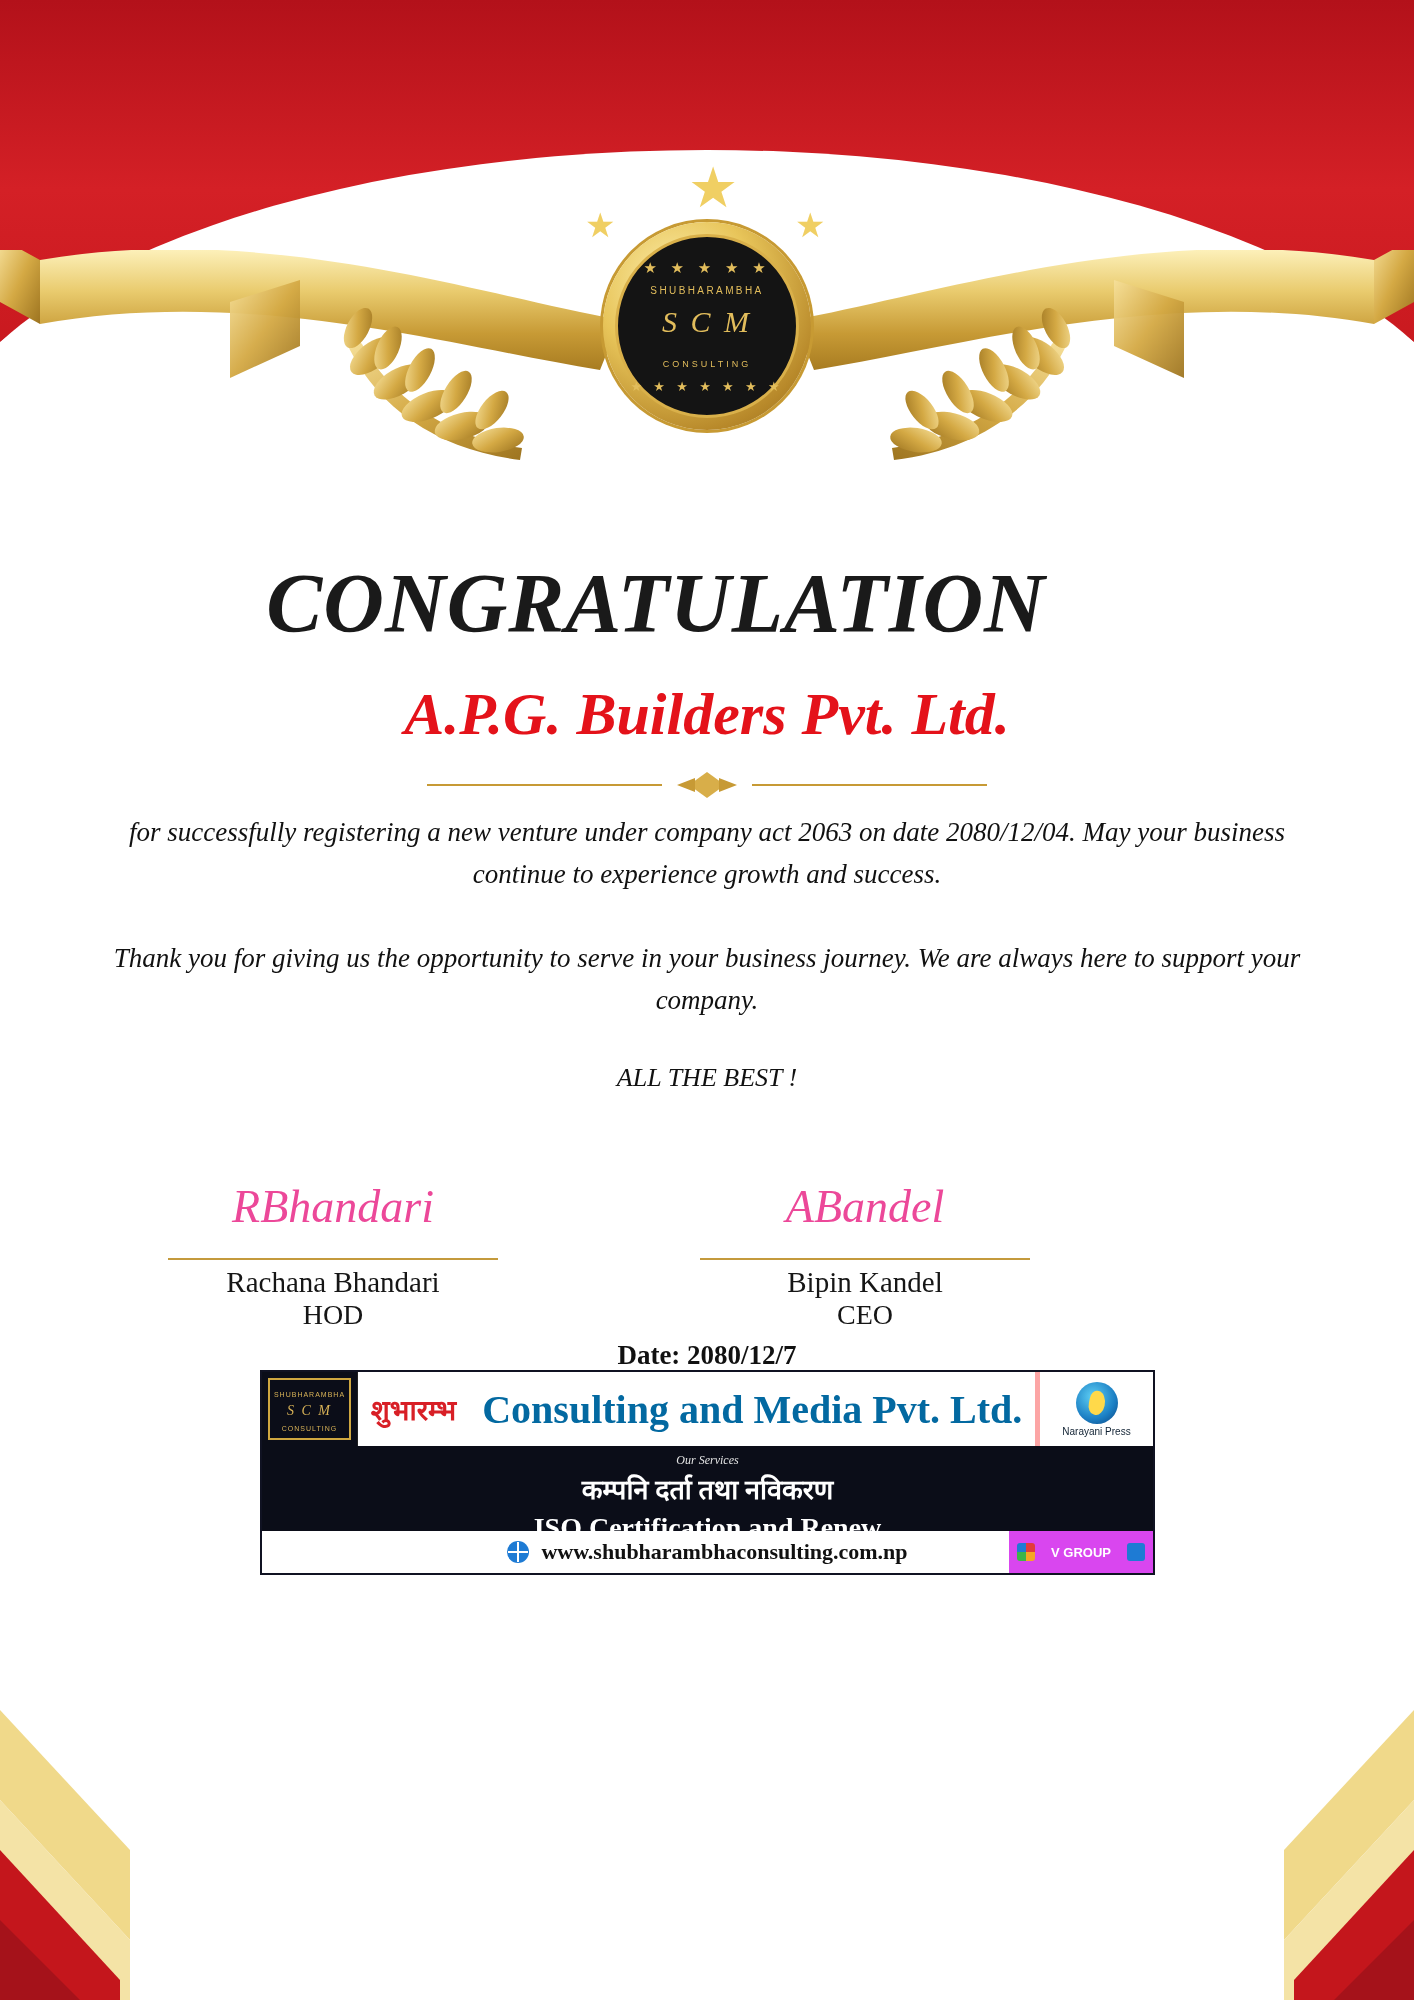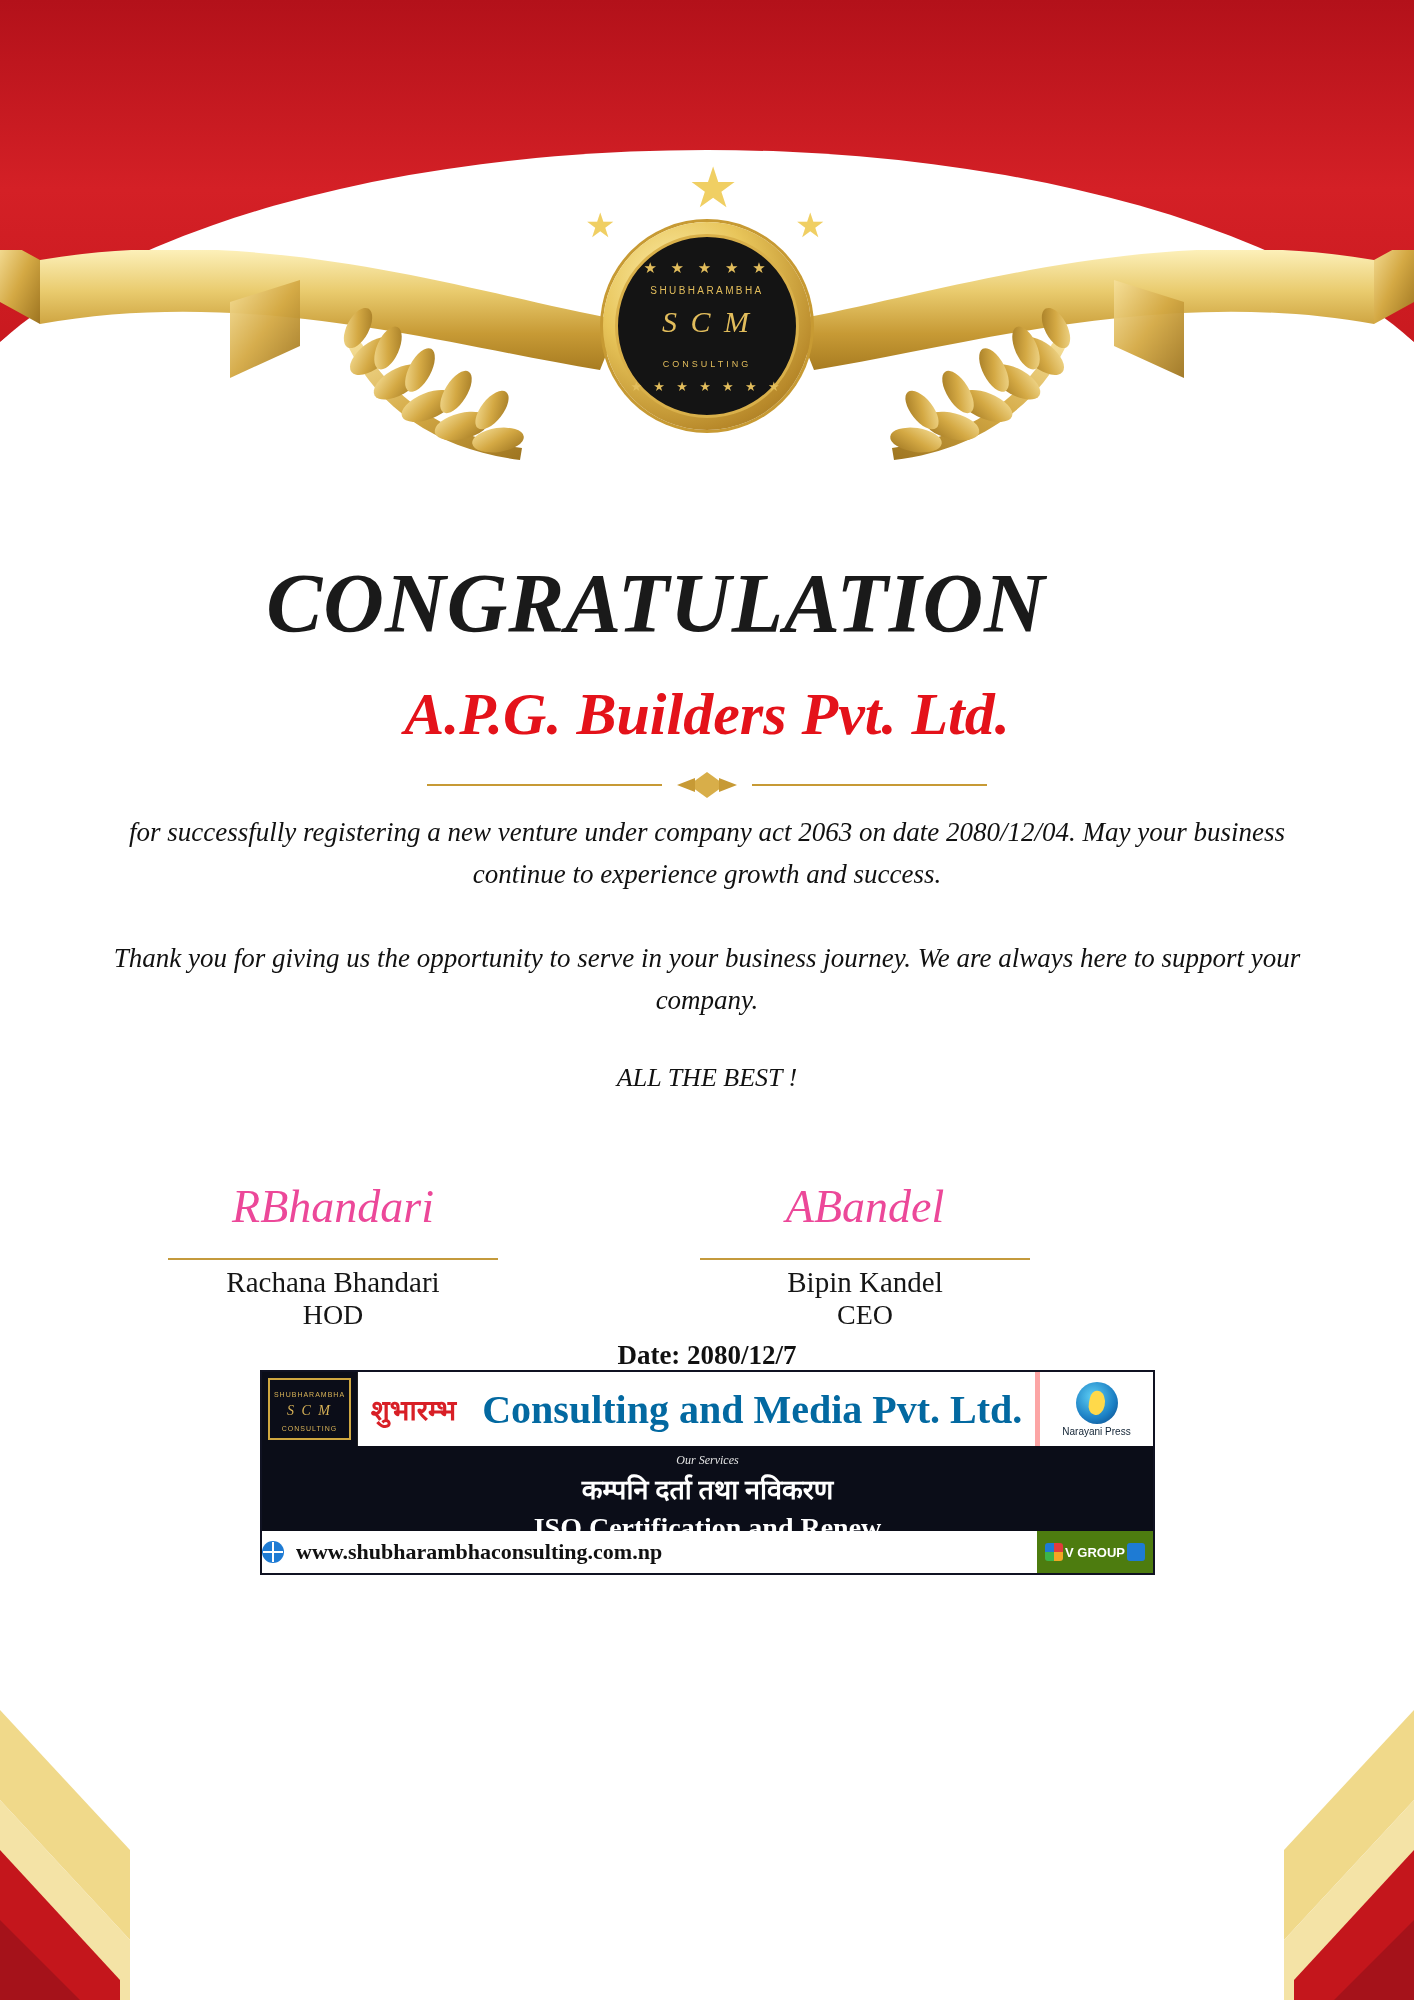--- a/index.html
+++ b/index.html
@@ -310,20 +310,21 @@
     margin-top: 5px;
     font-family: "Liberation Serif", serif;
   }
   .footer-web {
     position: absolute;
     bottom: 0; left: 0; width: 100%;
     height: 42px;
     background: #ffffff;
     display: flex;
     align-items: center;
+    justify-content: center;
     gap: 12px;
   }
   .globe-icon {
     width: 22px; height: 22px;
     border-radius: 50%;
     background: #1e7bd4;
     position: relative;
     flex: none;
   }
   .globe-icon::before {
@@ -341,22 +342,22 @@
     font-weight: bold;
     color: #111;
     font-family: "Liberation Serif", serif;
   }
   .vgroup {
     position: absolute;
     right: 0; bottom: 0;
     height: 42px;
     display: flex;
     align-items: center;
-    gap: 2px;
-    background: #4d7c0f;
+    gap: 16px;
+    background: #d946ef;
     padding: 0 8px;
   }
   .vgroup-mark {
     width: 18px; height: 18px;
     background: conic-gradient(#e23b3b 0 25%, #f5a623 0 50%, #3bb54a 0 75%, #1e7bd4 0 100%);
     border-radius: 3px;
   }
   .vgroup-text {
     color: #fff; font-size: 13px; font-weight: bold;
     font-family: "Liberation Sans", sans-serif;

